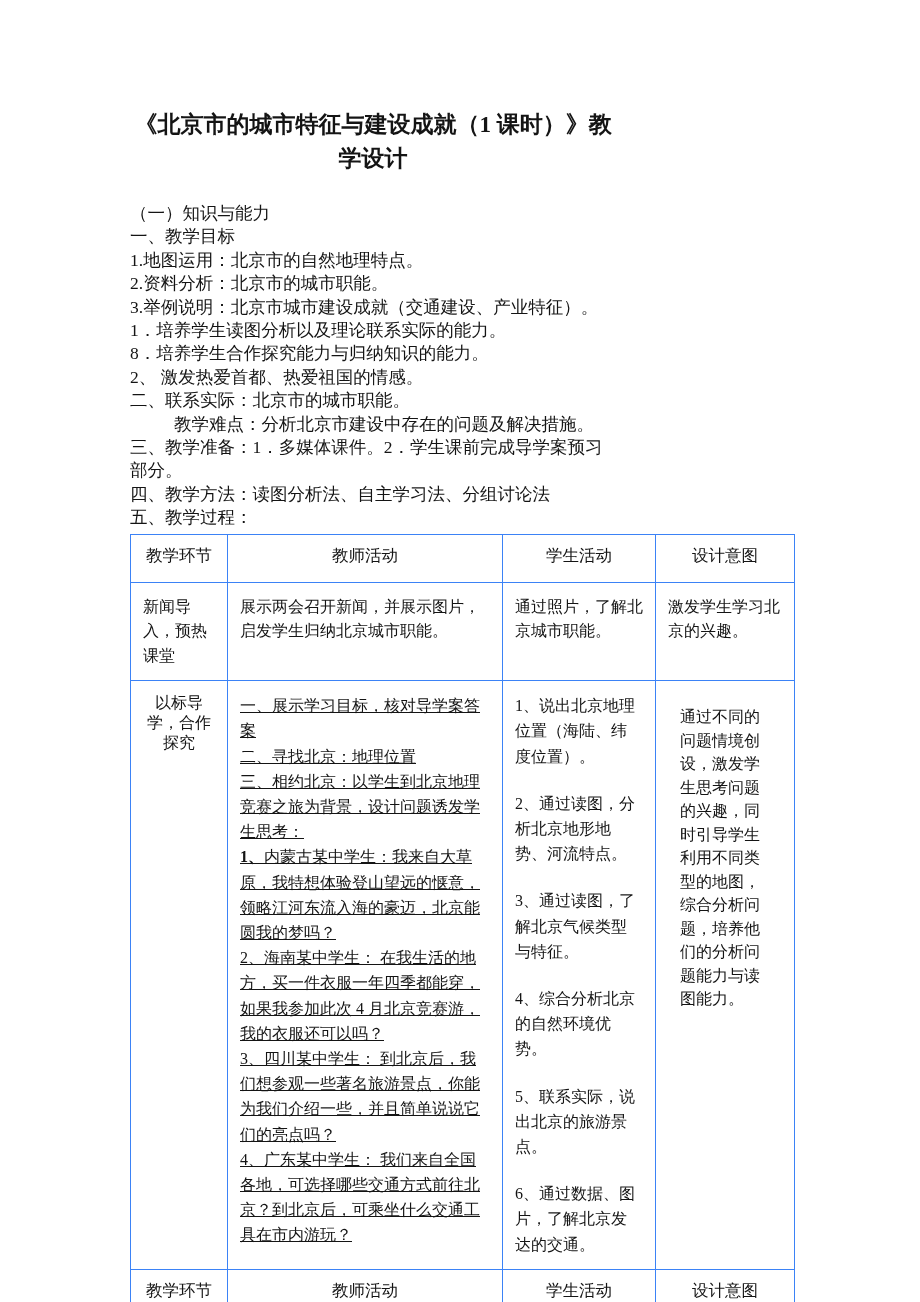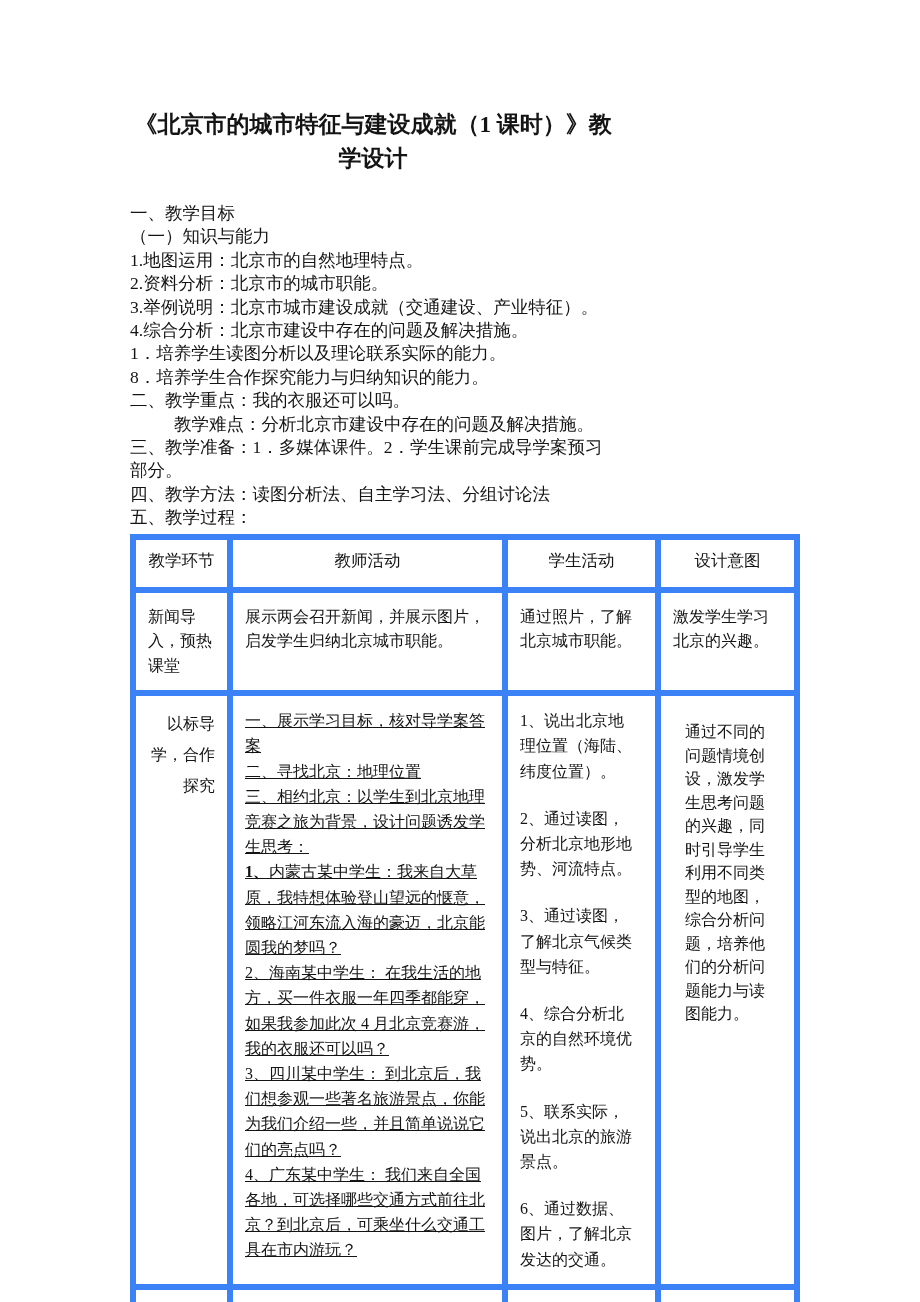--- a/index.html
+++ b/index.html
@@ -32,21 +32,21 @@
   .intro .line.indent{padding-left:44px;}
 
   table.lesson{
     border-collapse:collapse;
     table-layout:fixed;
     width:664px;
     margin-top:4px;
     font-size:16px;
   }
   table.lesson td{
-    border:6px solid #3b82f6;
+    border:1px solid #3b82f6;
     padding:12px;
     vertical-align:top;
     overflow:hidden;
   }
   td.hcell{
     height:23px;
     text-align:center;
     vertical-align:middle;
     font-size:16.5px;
     line-height:18px;
@@ -62,23 +62,23 @@
     height:50px;
     line-height:24.5px;
   }
   td.c1{padding:1px 2px 0 6px;}
   td.c2{padding:1px 4px 0 5px;}
   td.c3{padding:1px 3px 0 6px;}
   td.c4{padding:1px 5px 0 7px;}
 
   tr.rowmain td{height:531px;}
   td.stage-cell{
-    text-align:right;
+    text-align:center;
     vertical-align:middle;
-    line-height:31px;
+    line-height:20px;
     padding:0 4px;
   }
   td.teacher-cell{vertical-align:top;padding:2px 4px 0 5px;}
   td.teacher-cell p{
     margin:0;
     line-height:25.2px;
     white-space:pre-wrap;
     text-decoration:underline;
   }
   td.student-cell{vertical-align:top;padding:3px 3px 0 6px;}
@@ -100,29 +100,29 @@
   b.qnum{font-weight:bold;}
 </style>
 </head>
 <body>
 
 <div class="page">
 
   <h1 class="doc-title">《北京市的城市特征与建设成就（1 课时）》教学设计</h1>
 
   <div class="intro">
+    <div class="line">（一）知识与能力</div>
     <div class="line">一、教学目标</div>
-    <div class="line">（一）知识与能力</div>
     <div class="line">1.地图运用：北京市的自然地理特点。</div>
     <div class="line">2.资料分析：北京市的城市职能。</div>
     <div class="line">3.举例说明：北京市城市建设成就（交通建设、产业特征）。</div>
-    <div class="line">4.综合分析：北京市建设中存在的问题及解决措施。</div>
     <div class="line">1．培养学生读图分析以及理论联系实际的能力。</div>
     <div class="line">8．培养学生合作探究能力与归纳知识的能力。</div>
-    <div class="line">二、教学重点：我的衣服还可以吗。</div>
+    <div class="line">2、 激发热爱首都、热爱祖国的情感。</div>
+    <div class="line">二、联系实际：北京市的城市职能。</div>
     <div class="line indent">教学难点：分析北京市建设中存在的问题及解决措施。</div>
     <div class="line">三、教学准备：1．多媒体课件。2．学生课前完成导学案预习部分。</div>
     <div class="line">四、教学方法：读图分析法、自主学习法、分组讨论法</div>
     <div class="line">五、教学过程：</div>
   </div>
 
   <table class="lesson">
     <colgroup>
       <col style="width:97px">
       <col style="width:275px">

